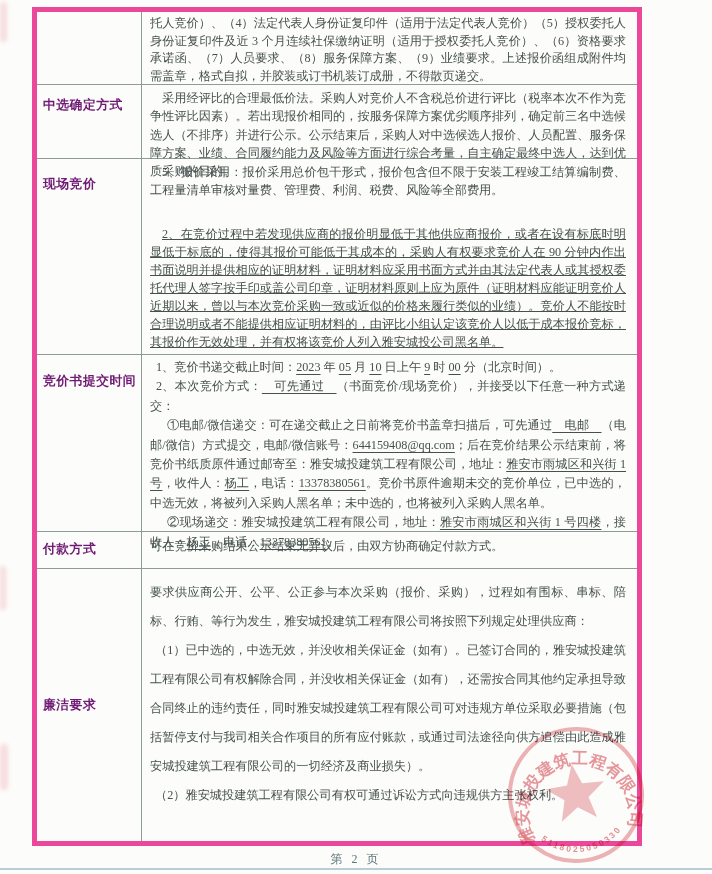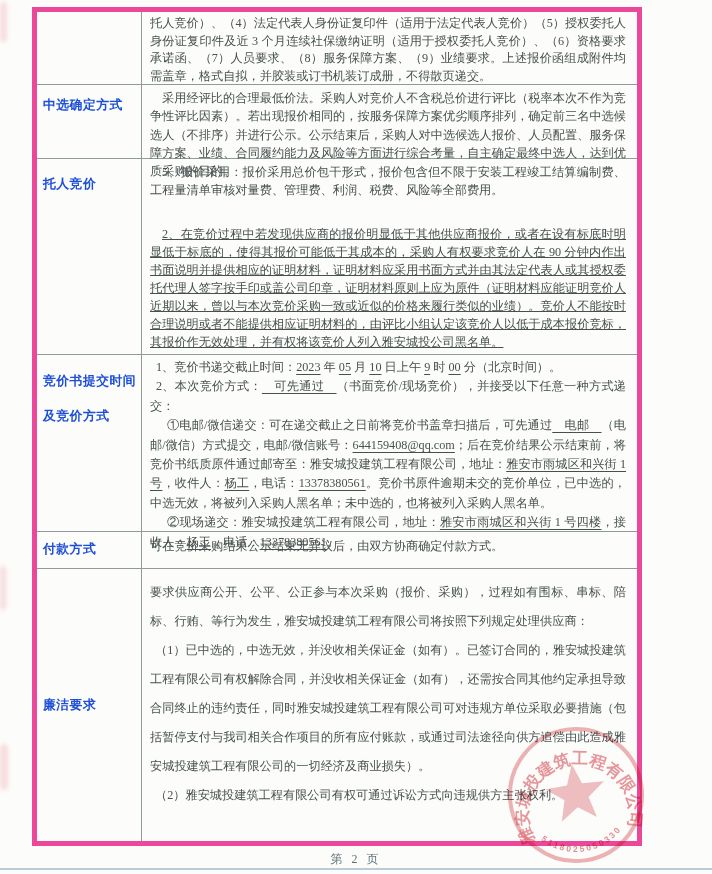--- a/index.html
+++ b/index.html
@@ -15,21 +15,21 @@
     position:absolute;left:32px;top:7px;width:610px;
     border:5px solid #ec4899;box-sizing:border-box;
     background:transparent;
   }
   .row{display:flex;box-sizing:border-box;}
   .row + .row{border-top:1px solid #8f9a9a;}
   .lc{
     flex:0 0 105px;width:105px;box-sizing:border-box;
     border-right:1px solid #8f9a9a;
     font-family:"Liberation Sans","DejaVu Sans",sans-serif;
-    font-weight:700;font-size:12.8px;letter-spacing:.5px;color:#1d4ed8;
+    font-weight:700;font-size:12.8px;letter-spacing:.5px;color:#701a75;
     padding-left:6px;padding-right:2px;
   }
   .cc{
     flex:1;box-sizing:border-box;
     padding:0 11px 0 8px;
     font-size:12.2px;text-align:justify;
   }
   .cc p{margin:0;}
   .u{text-decoration:underline;text-underline-offset:2.5px;text-decoration-thickness:1px;}
   
@@ -78,31 +78,30 @@
     </div>
 
     <div class="row r2">
       <div class="lc">中选确定方式</div>
       <div class="cc">
         <p><span>采用经评比的合理最低价法。采购人对竞价人不含税总价进行评比（税率本次不作为竞争性评比因素）。若出现报价相同的，按服务保障方案优劣顺序排列，确定前三名中选候选人（不排序）并进行公示。公示结束后，采购人对中选候选人报价、人员配置、服务保障方案、业绩、合同履约能力及风险等方面进行综合考量，自主确定最终中选人，达到优质采购的目的。</span></p>
       </div>
     </div>
 
     <div class="row r3">
-      <div class="lc">托人竞价</div>
+      <div class="lc">现场竞价</div>
       <div class="cc">
         <p class="p1"><span>5、报价采用：报价采用总价包干形式，报价包含但不限于安装工程竣工结算编制费、工程量清单审核对量费、管理费、利润、税费、风险等全部费用。</span></p>
         <p class="p2"><span>2、在竞价过程中若发现供应商的报价明显低于其他供应商报价，或者在设有标底时明显低于标底的，使得其报价可能低于其成本的，采购人有权要求竞价人在 90 分钟内作出书面说明并提供相应的证明材料，证明材料应采用书面方式并由其法定代表人或其授权委托代理人签字按手印或盖公司印章，证明材料原则上应为原件（证明材料应能证明竞价人近期以来，曾以与本次竞价采购一致或近似的价格来履行类似的业绩）。竞价人不能按时合理说明或者不能提供相应证明材料的，由评比小组认定该竞价人以低于成本报价竞标，其报价作无效处理，并有权将该竞价人列入雅安城投公司黑名单。</span></p>
       </div>
     </div>
 
     <div class="row r4">
       <div class="lc">
         <div>竞价书提交时间</div>
-        <div>及竞价方式</div>
       </div>
       <div class="cc">
         <p class="num"><span>1、竞价书递交截止时间：</span><span class="u">2023</span><span> 年 </span><span class="u">05</span><span> 月 </span><span class="u">10</span><span> 日上午 </span><span class="u">9</span><span> 时 </span><span class="u">00</span><span> 分（北京时间）。</span></p>
         <p class="num"><span>2、本次竞价方式：</span><span class="u">　可先通过　</span><span>（书面竞价/现场竞价），并接受以下任意一种方式递交：</span></p>
         <p class="sub"><span>①电邮/微信递交：可在递交截止之日前将竞价书盖章扫描后，可先通过</span><span class="u">　电邮　</span><span>（电邮/微信）方式提交，电邮/微信账号：</span><span class="u">644159408@qq.com</span><span>；后在竞价结果公示结束前，将竞价书纸质原件通过邮寄至：雅安城投建筑工程有限公司，地址：</span><span class="u">雅安市雨城区和兴街 1 号</span><span>，收件人：</span><span class="u">杨工</span><span>，电话：</span><span class="u">13378380561</span><span>。竞价书原件逾期未交的竞价单位，已中选的，中选无效，将被列入采购人黑名单；未中选的，也将被列入采购人黑名单。</span></p>
         <p class="sub"><span>②现场递交：雅安城投建筑工程有限公司，地址：</span><span class="u">雅安市雨城区和兴街 1 号四楼</span><span>，接收人：</span><span class="u">杨工</span><span>，电话：</span><span class="u">13378380561</span><span>。</span></p>
       </div>
     </div>
 
     <div class="row r5">

